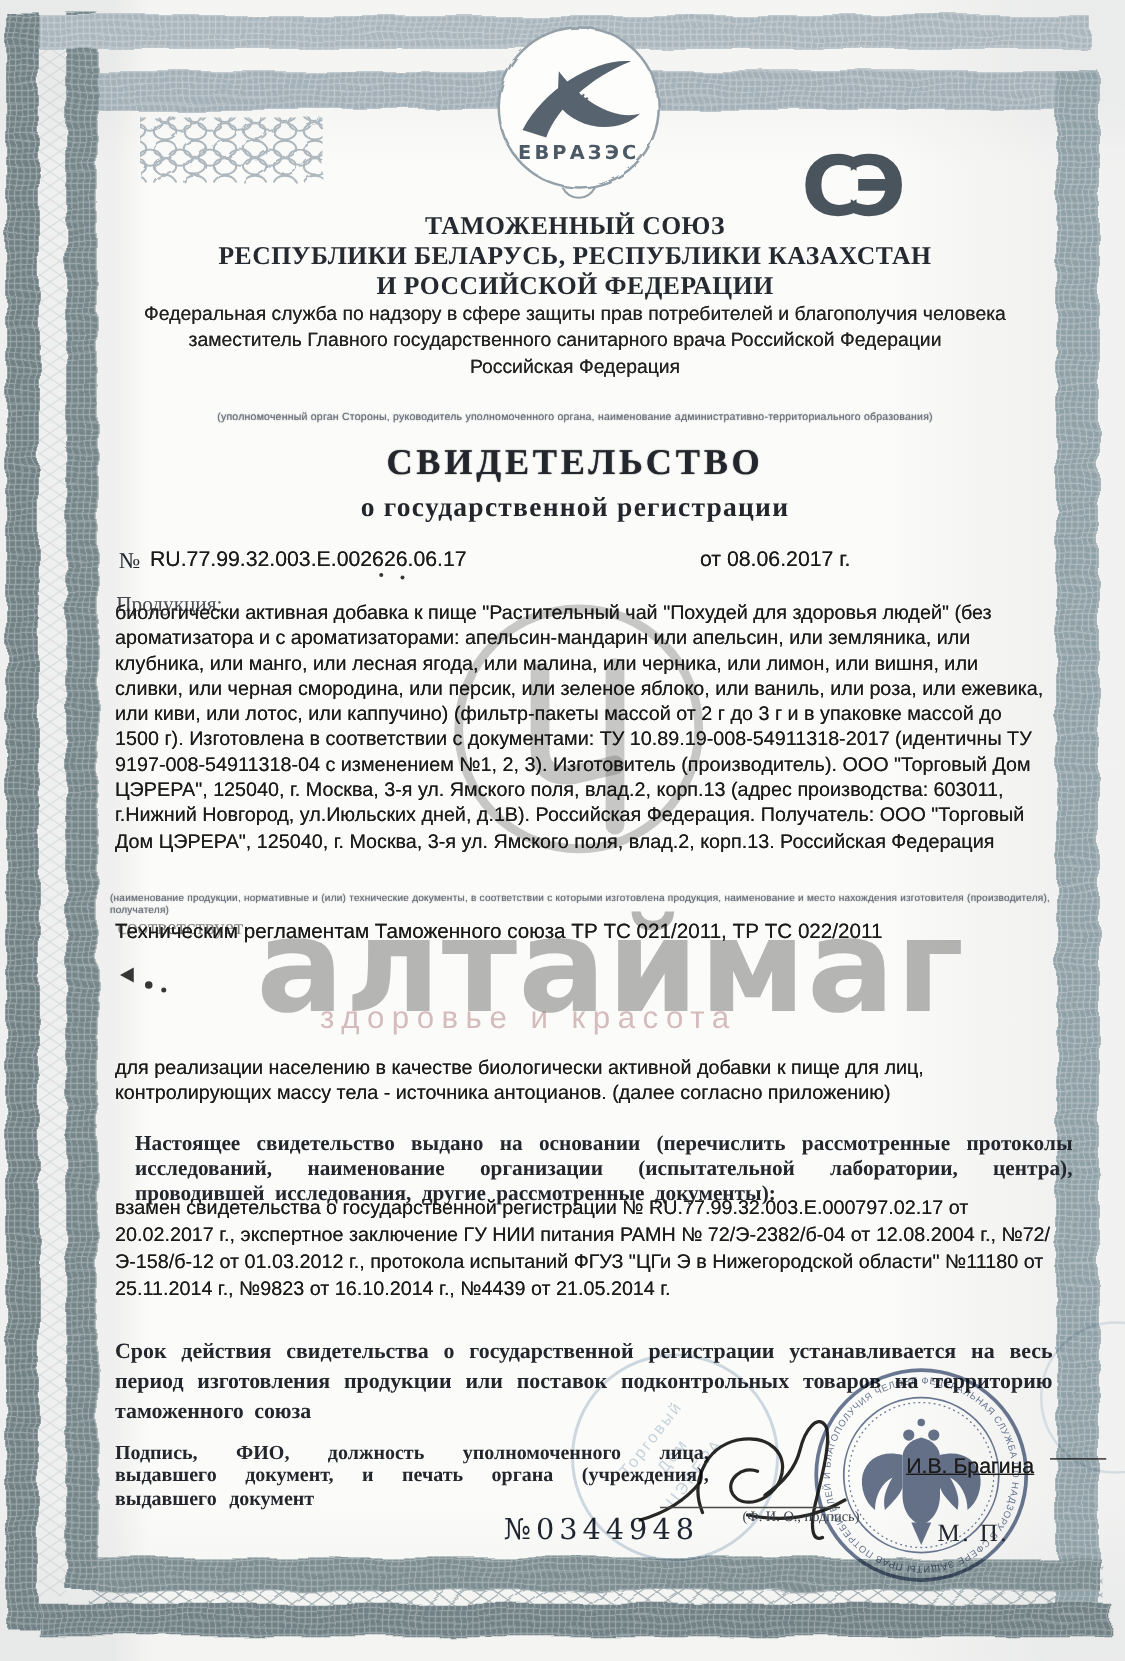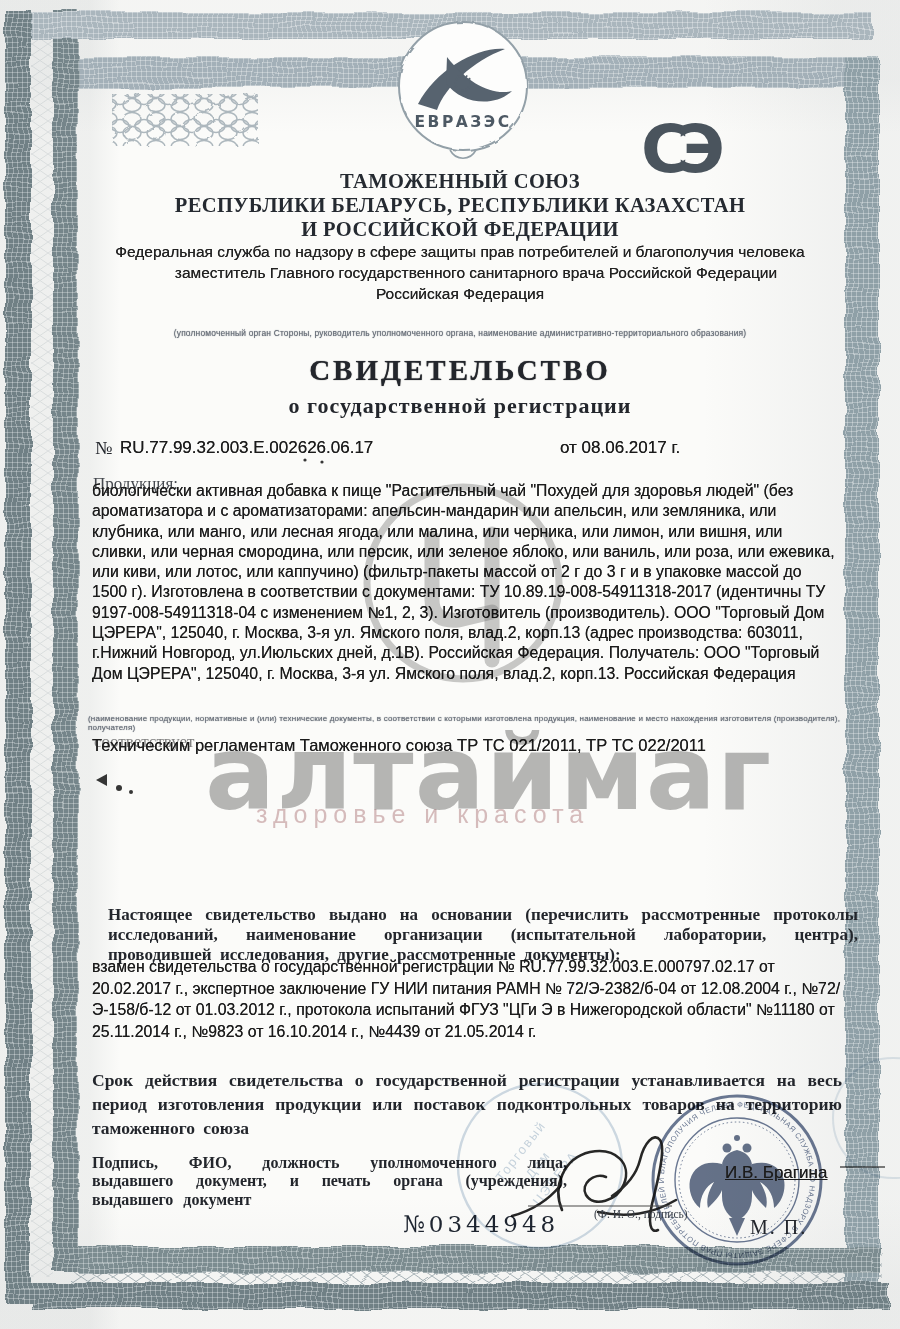--- a/index.html
+++ b/index.html
@@ -112,21 +112,21 @@
       <text x="463" y="127" text-anchor="middle" font-family="DejaVu Sans, sans-serif" font-weight="bold" font-size="15.5" letter-spacing="2.5" fill="#4d5964">ЕВРАЗЭС</text>
     </g>
 
     <text x="641" y="172" font-family="DejaVu Sans, sans-serif" font-weight="bold" font-size="66" letter-spacing="-13" fill="#4a545d">СЭ</text>
   </svg>
 
   <div class="txt hdr-org c" style="left:60px;top:170px;width:800px;">ТАМОЖЕННЫЙ СОЮЗ</div>
   <div class="txt hdr-org c" style="left:60px;top:194px;width:800px;">РЕСПУБЛИКИ БЕЛАРУСЬ, РЕСПУБЛИКИ КАЗАХСТАН</div>
   <div class="txt hdr-org c" style="left:60px;top:218px;width:800px;">И РОССИЙСКОЙ ФЕДЕРАЦИИ</div>
   <div class="txt hdr-sub sansT c" style="left:60px;top:241px;width:800px;">Федеральная служба по надзору в сфере защиты прав потребителей и благополучия человека</div>
-  <div class="txt hdr-sub sansT c" style="left:76px;top:262px;width:800px;">заместитель Главного государственного санитарного врача Российской Федерации</div>
+  <div class="txt hdr-sub sansT c" style="left:52px;top:262px;width:800px;">заместитель Главного государственного санитарного врача Российской Федерации</div>
   <div class="txt hdr-sub sansT c" style="left:60px;top:283px;width:800px;">Российская Федерация</div>
   <div class="txt tiny c" style="left:120px;top:328px;width:680px;">(уполномоченный орган Стороны, руководитель уполномоченного органа, наименование административно-территориального образования)</div>
 
   <div class="txt title-main c" style="left:60px;top:354px;width:800px;">СВИДЕТЕЛЬСТВО</div>
   <div class="txt title-sub c" style="left:60px;top:393px;width:800px;">о государственной регистрации</div>
 
   <div class="txt" style="left:95px;top:438px;font-family:'Liberation Serif',serif;font-size:18px;color:#23262c;">№</div>
   <div class="txt sansT" style="left:120px;top:438px;font-size:17px;">RU.77.99.32.003.E.002626.06.17</div>
   <div class="txt sansT" style="left:560px;top:438px;font-size:17px;">от 08.06.2017 г.</div>
 
@@ -140,20 +140,21 @@
   <svg id="wm-circle" class="layer" viewBox="0 0 900 1329">
     <g stroke="rgba(122,122,122,.40)" fill="none" stroke-linecap="round">
       <circle cx="463" cy="583" r="96" stroke-width="7"></circle>
       <path d="M432 538 L432 600 Q432 622 458 620 L492 612" stroke-width="15"></path>
       <path d="M492 534 L492 660" stroke-width="15"></path>
     </g>
   </svg>
   <div id="wm-brand" class="abs" style="left:205px;top:712px;width:520px;text-align:center;">алтаймаг</div>
   <div id="wm-tag" class="abs" style="left:256px;top:800px;width:400px;">здоровье и красота</div>
 
+  <div class="txt sansT parSans" style="left:92px;top:845px;width:742px;">для реализации населению в качестве биологически активной добавки к пище для лиц, контролирующих массу тела - источника антоцианов. (далее согласно приложению)</div>
 
   <div class="txt serifb j" style="left:108px;top:905px;width:750px;font-size:17px;line-height:19.8px;word-spacing:4px;">Настоящее свидетельство выдано на основании (перечислить рассмотренные протоколы исследований, наименование организации (испытательной лаборатории, центра), проводившей исследования, другие рассмотренные документы):</div>
   <div class="txt sansT" style="left:92px;top:956px;width:750px;font-size:15.8px;line-height:21.6px;">взамен свидетельства о государственной регистрации № RU.77.99.32.003.E.000797.02.17 от 20.02.2017 г., экспертное заключение ГУ НИИ питания РАМН № 72/Э-2382/б-04 от 12.08.2004 г., №72/Э-158/б-12 от 01.03.2012 г., протокола испытаний ФГУЗ "ЦГи Э в Нижегородской области" №11180 от 25.11.2014 г., №9823 от 16.10.2014 г., №4439 от 21.05.2014 г.</div>
 
   <div class="txt serifb j" style="left:92px;top:1068px;width:750px;font-size:17.5px;line-height:24px;word-spacing:4px;">Срок действия свидетельства о государственной регистрации устанавливается на весь период изготовления продукции или поставок подконтрольных товаров на территорию таможенного союза</div>
 
   <div class="txt serifb j" style="left:92px;top:1154px;width:475px;font-size:16px;line-height:18.4px;font-weight:bold;word-spacing:6px;">Подпись, ФИО, должность уполномоченного лица, выдавшего документ, и печать органа (учреждения), выдавшего документ</div>
   <div class="txt formnum" style="left:403px;top:1211px;">№0344948</div>
   <div class="txt sansT" style="left:725px;top:1163px;font-size:17px;z-index:5;text-decoration:underline;">И.В. Брагина</div>
   <div class="txt" style="left:594px;top:1208px;font-family:'Liberation Serif',serif;font-size:11.5px;color:#3a4049;z-index:5;">(Ф. И. О., подпись)</div>

